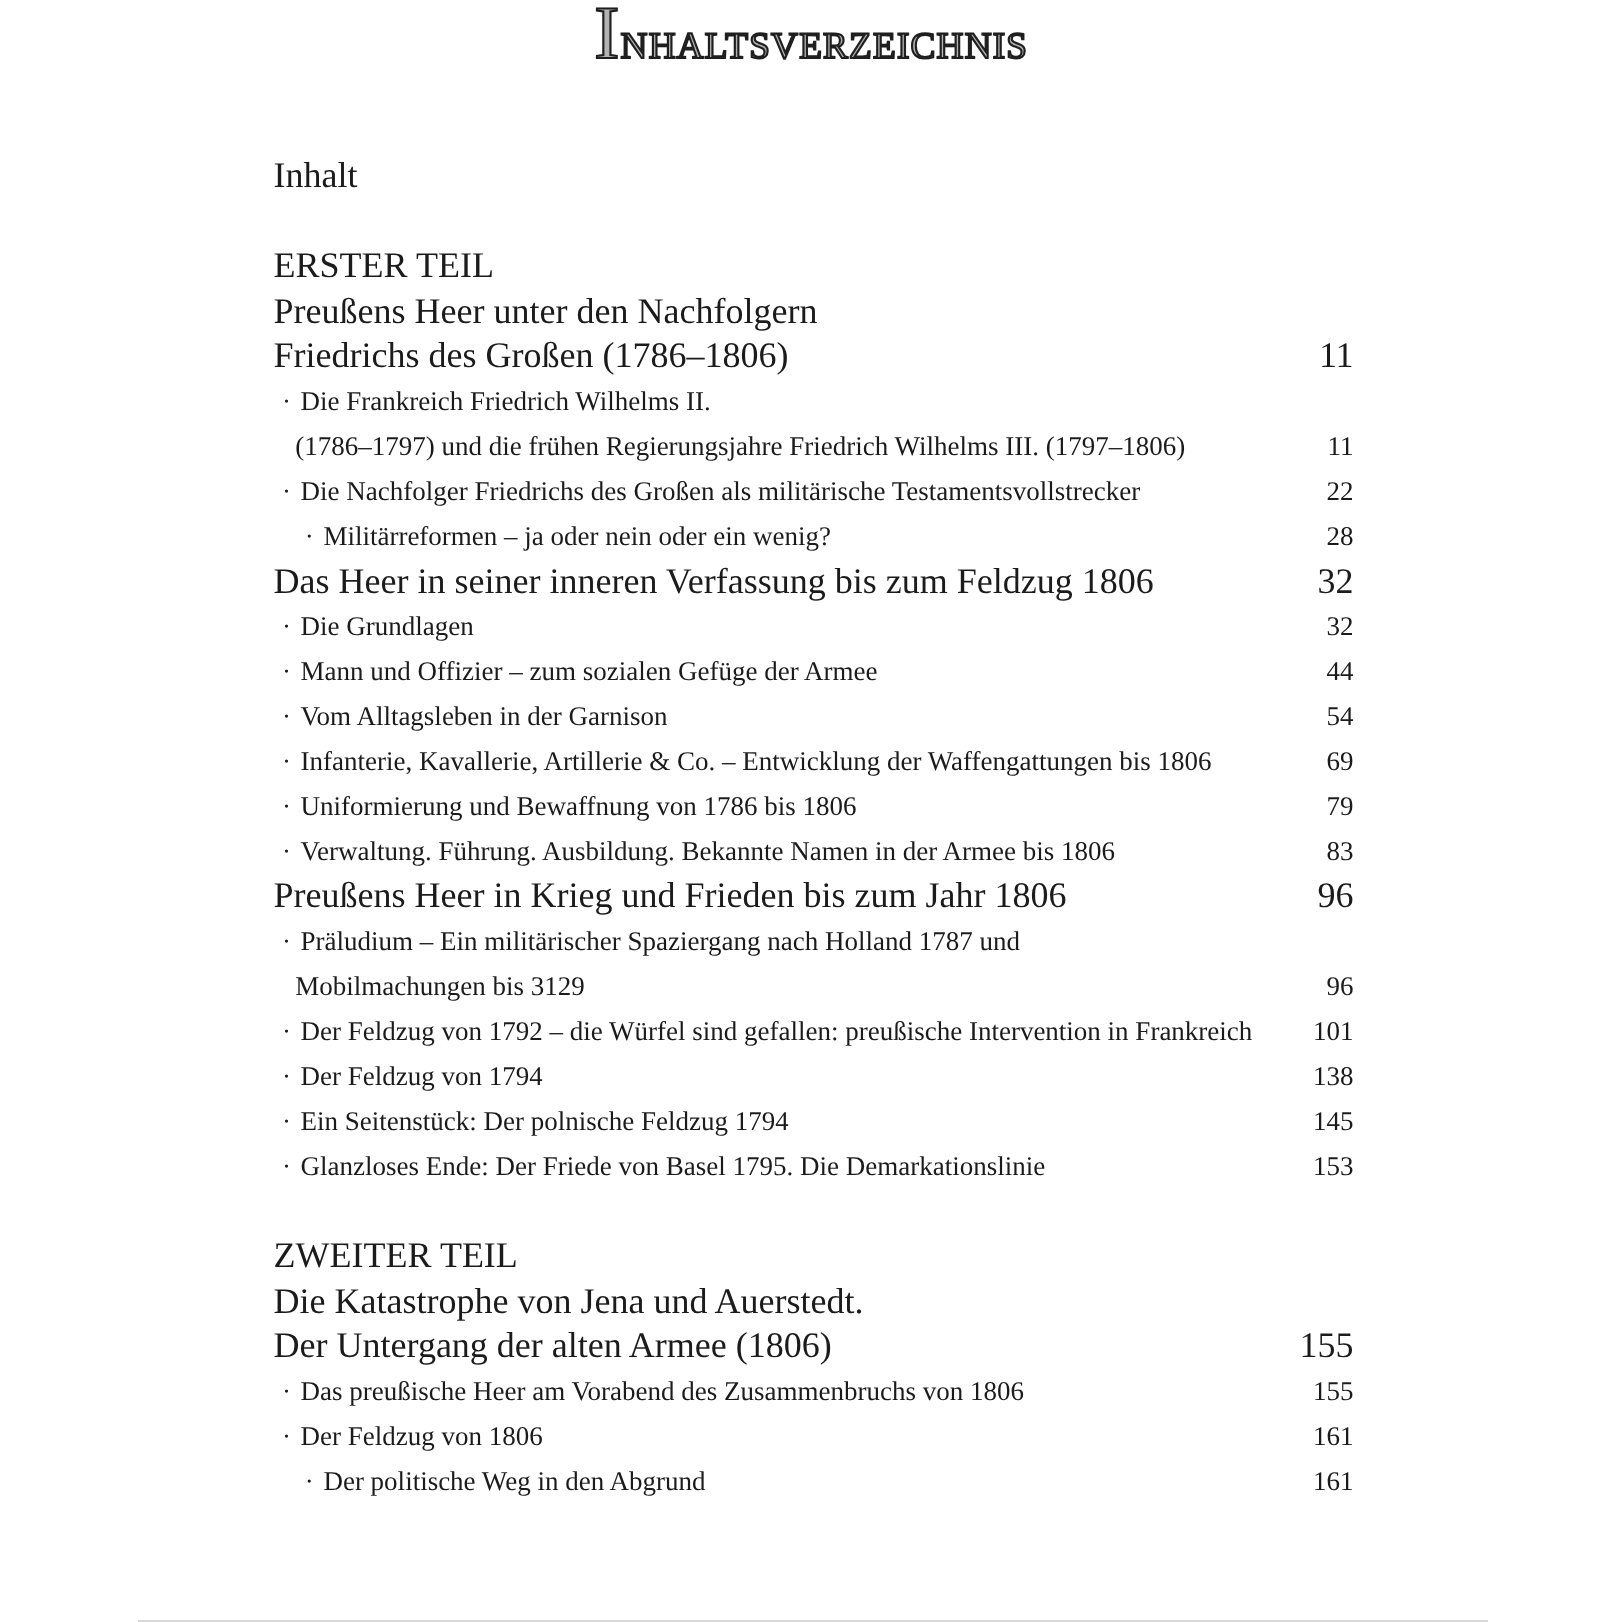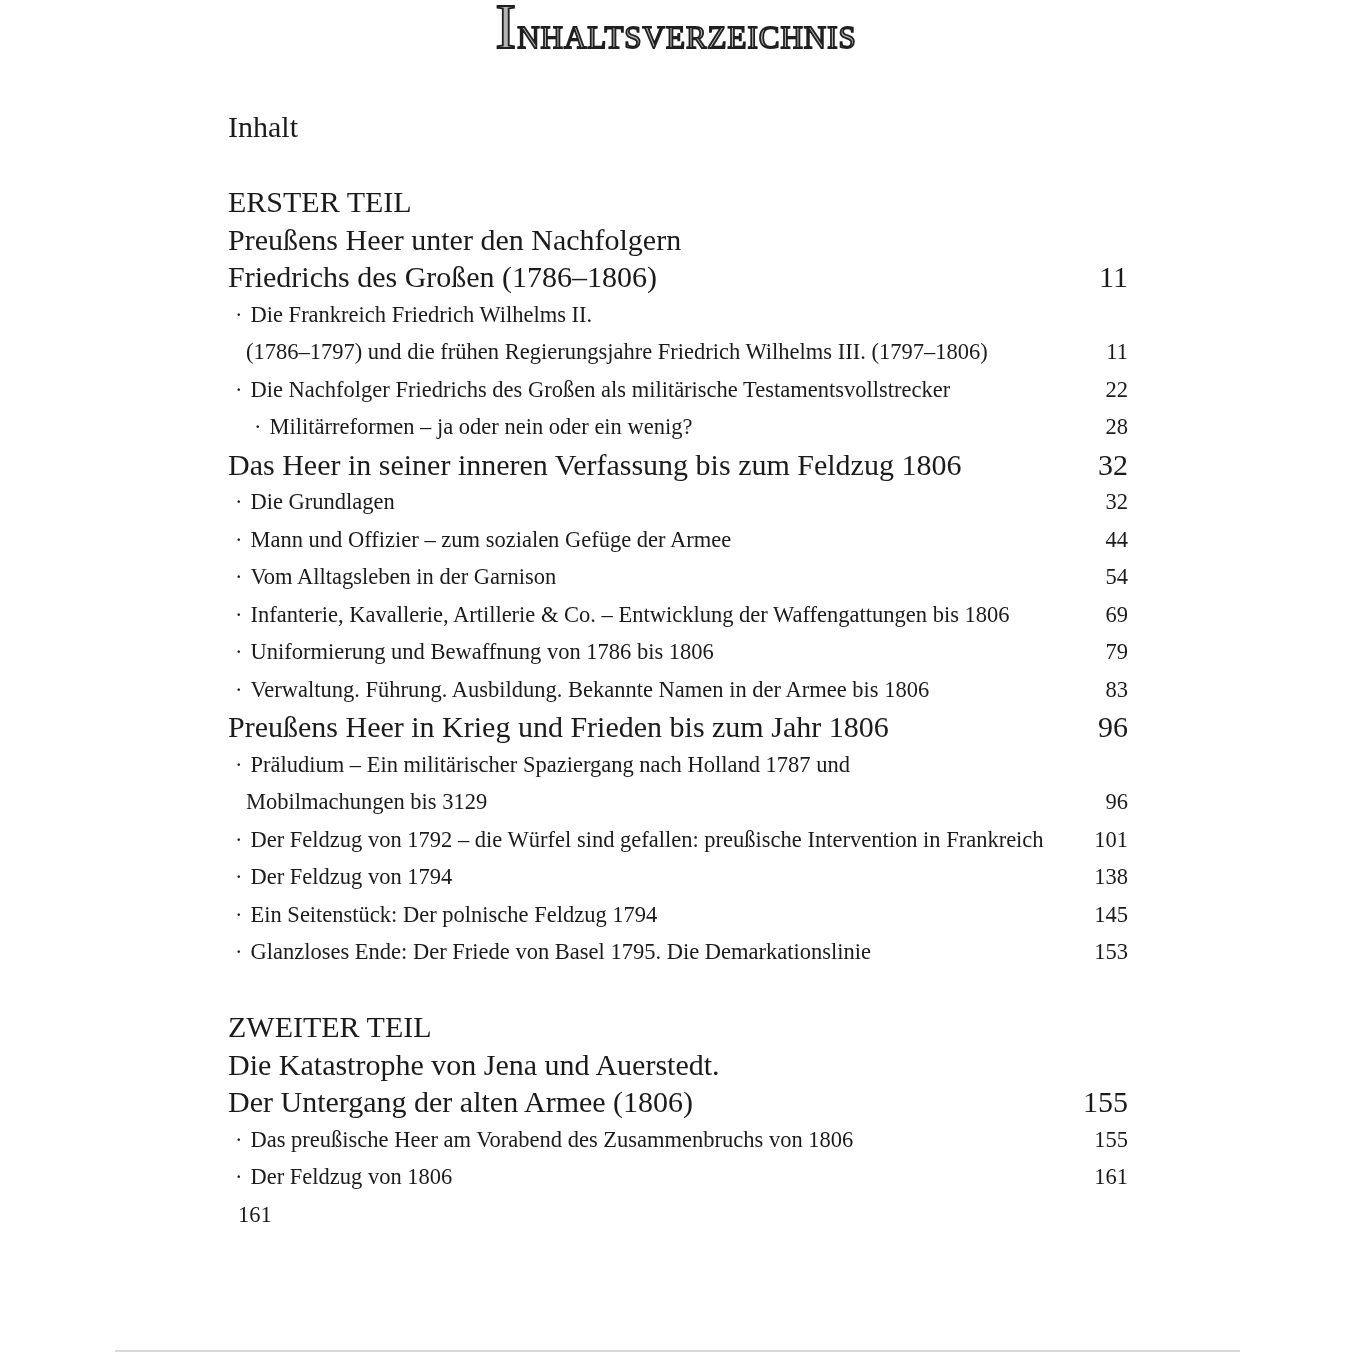--- a/index.html
+++ b/index.html
@@ -34,21 +34,21 @@
     -webkit-text-stroke: 1.8px #1f1f1f;
     text-shadow: 0 0 1px #000000;
   }
   .title-first { font-size: 63px; }
   .title-rest  { font-size: 31px; }
 
   
   .toc {
     position: absolute;
     left: 228px;
-    top: 108px;
+    top: 128px;
     width: 900px;
   }
   .row {
     display: flex;
     justify-content: space-between;
     align-items: baseline;
     line-height: 37.5px;
     white-space: nowrap;
   }
   .row.heading { font-size: 30px; }
@@ -192,19 +192,20 @@
   </div>
       <div class="row sub indent-1">
     <span class="entry-text"><span class="bullet">·</span><span class="label">Das preußische Heer am Vorabend des Zusammenbruchs von 1806</span></span>
     <span class="page-num">155</span>
   </div>
       <div class="row sub indent-1">
     <span class="entry-text"><span class="bullet">·</span><span class="label">Der Feldzug von 1806</span></span>
     <span class="page-num">161</span>
   </div>
       <div class="row sub indent-2">
+    <span class="entry-text"><span class="bullet">·</span><span class="label">Der politische Weg in den Abgrund</span></span>
     <span class="page-num">161</span>
   </div>
     </div>
 
   <div class="page-edge-line"></div>
 
 </div>
 
 </body></html>

